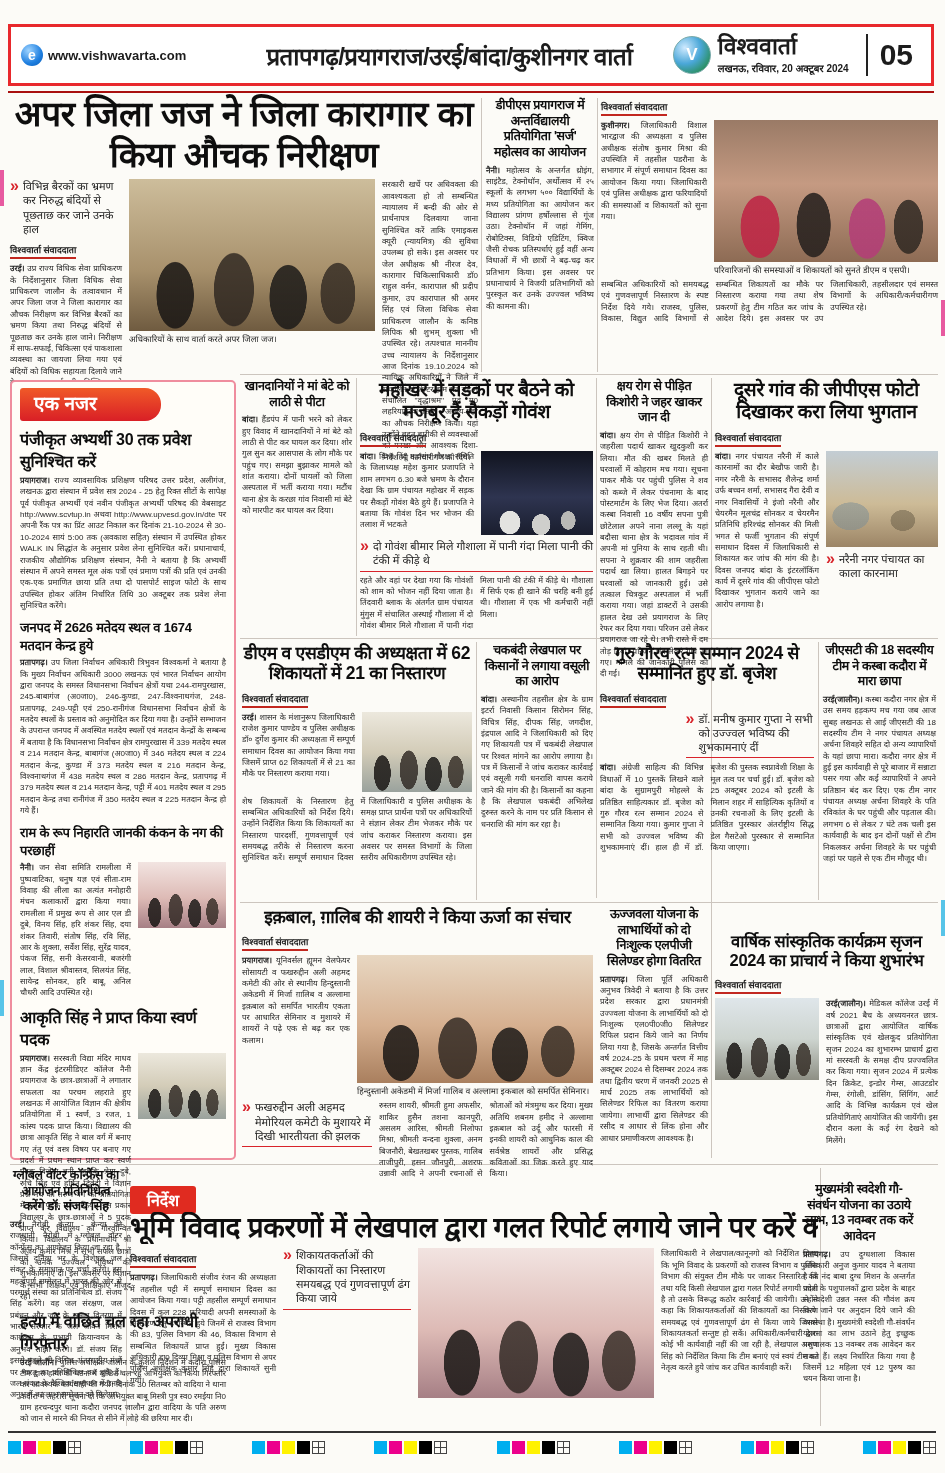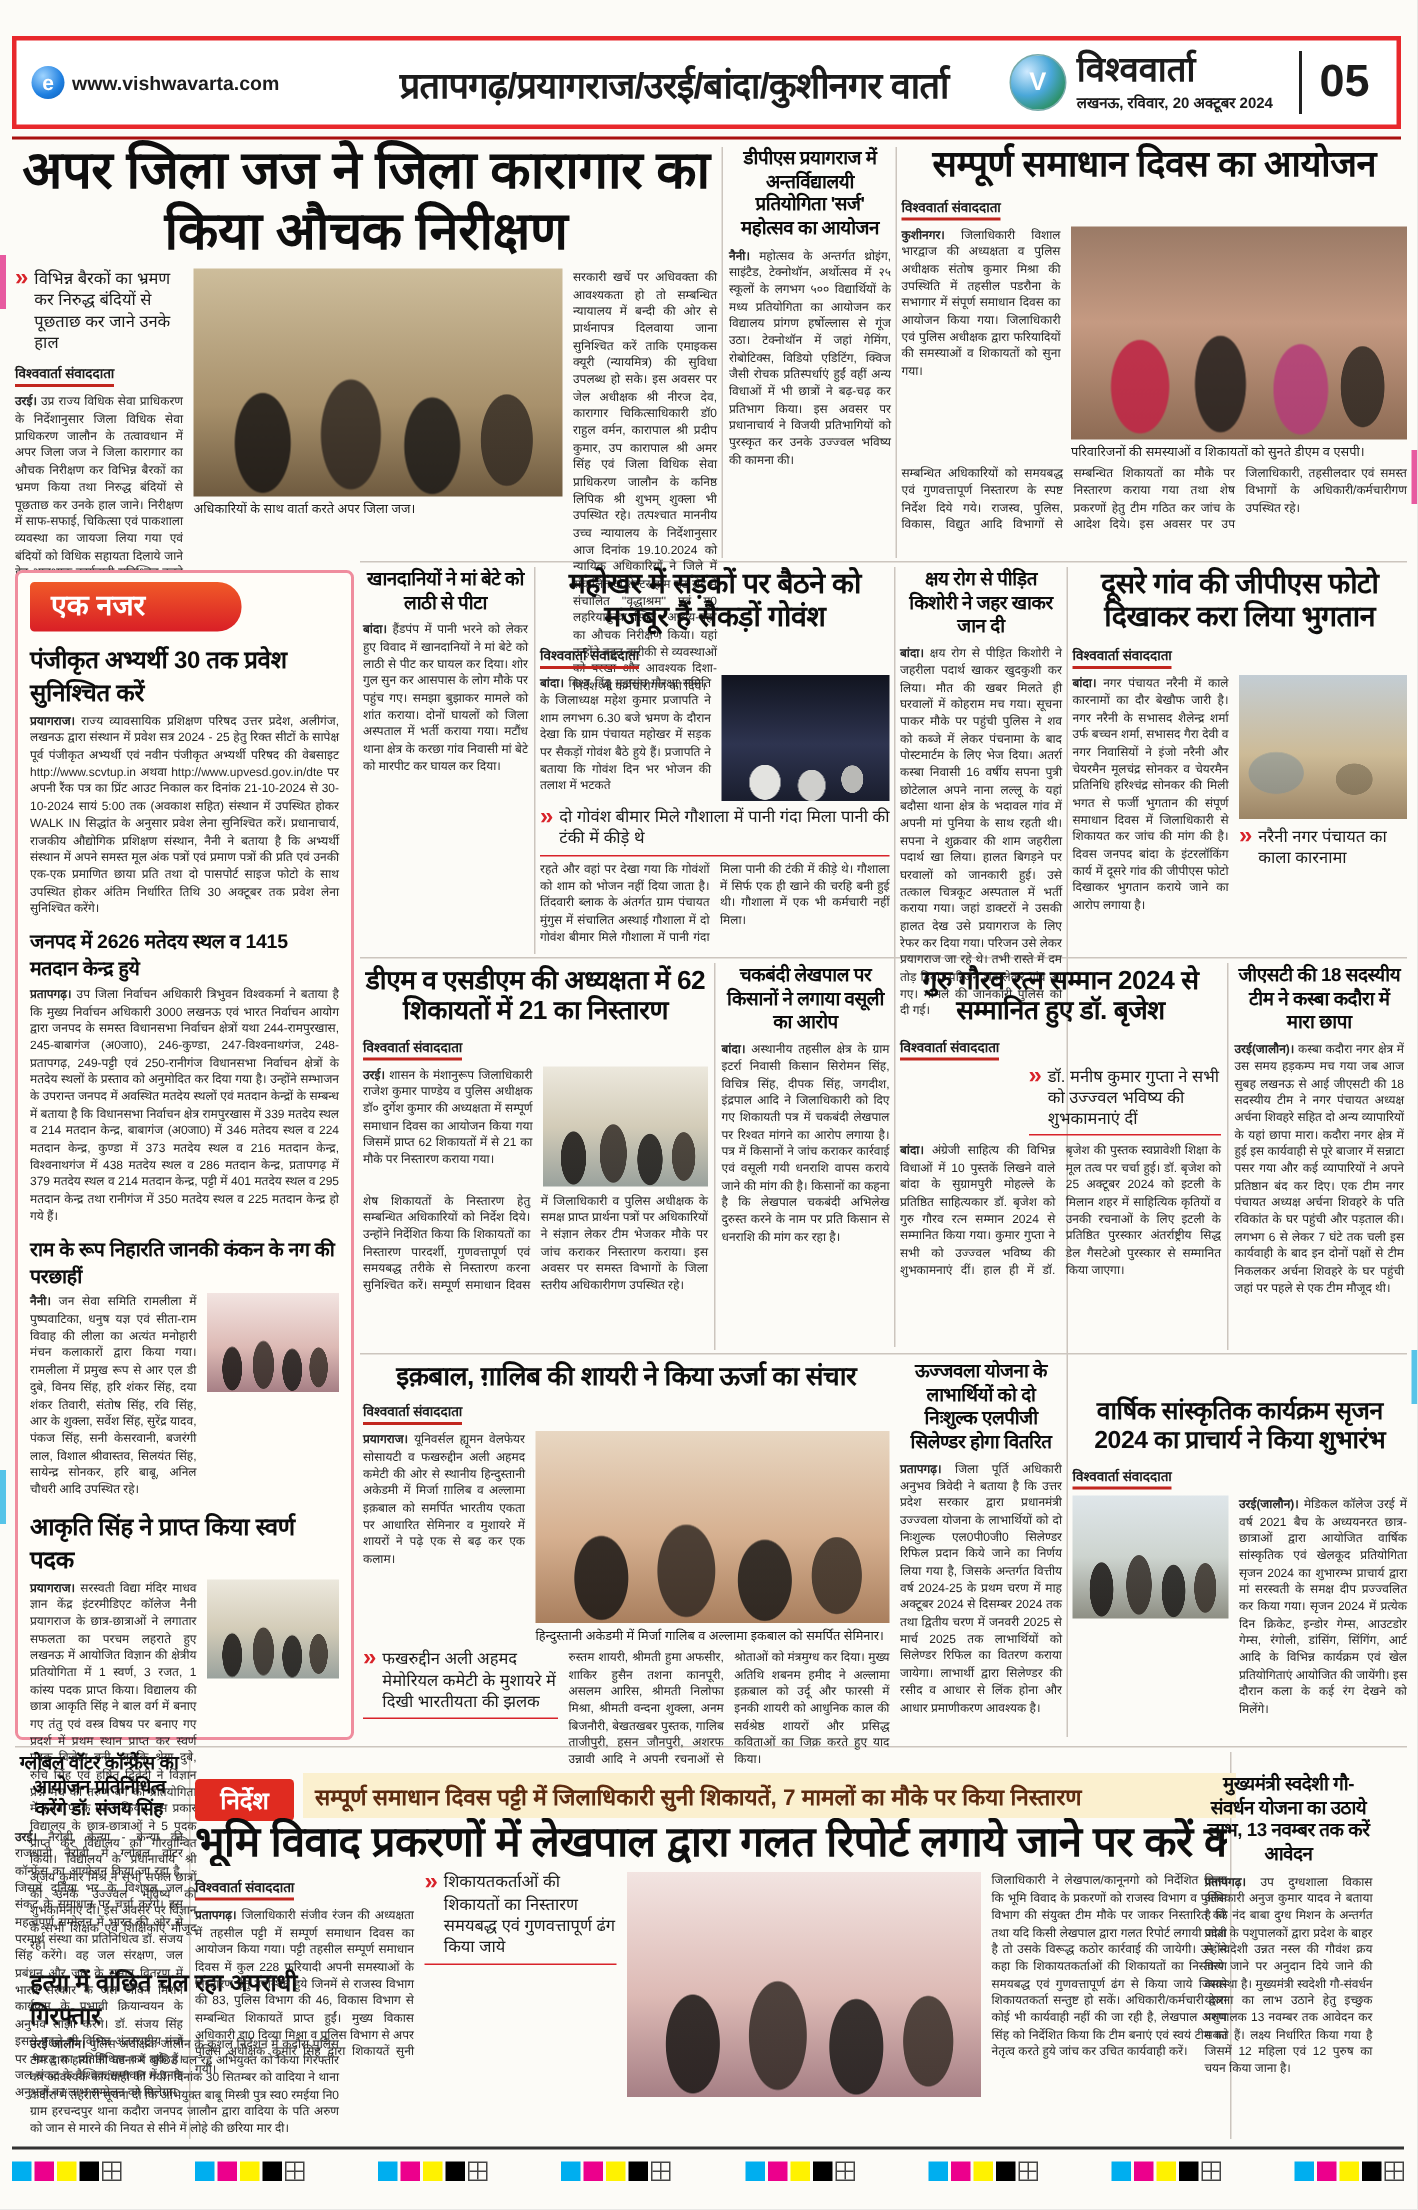--- a/index.html
+++ b/index.html
@@ -130,42 +130,41 @@
       <div class="bd" style="flex:1"><span>सरकारी खर्चे पर अधिवक्ता की आवश्यकता हो तो सम्बन्धित न्यायालय में बन्दी की ओर से प्रार्थनापत्र दिलवाया जाना सुनिश्चित करें ताकि एमाइकस क्यूरी (न्यायमित्र) की सुविधा उपलब्ध हो सके। इस अवसर पर जेल अधीक्षक श्री नीरज देव, कारागार चिकित्साधिकारी डॉ0 राहुल वर्मन, कारापाल श्री प्रदीप कुमार, उप कारापाल श्री अमर सिंह एवं जिला विधिक सेवा प्राधिकरण जालौन के कनिष्ठ लिपिक श्री शुभम् शुक्ला भी उपस्थित रहे। तत्पश्चात माननीय उच्च न्यायालय के निर्देशानुसार आज दिनांक 19.10.2024 को न्यायिक अधिकारियों ने जिले में संचालित दो शेल्टर होम राठ रोड में संचालित ''वृद्धाश्रम'' एवं मु0 लहरियापुरवा स्थित ''आश्रय-गृह'' का औचक निरीक्षण किया। यहां उन्होंने बहुत बारीकी से व्यवस्थाओं को परखा और आवश्यक दिशा-निर्देश भी कर्मचारीगण को दिये।</span></div>
     </div>
   </section>
 
   <section class="art" style="left:486px;top:98px;width:108px">
     <h2 class="hl h13">डीपीएस प्रयागराज में अन्तर्विद्यालयी प्रतियोगिता 'सर्ज' महोत्सव का आयोजन</h2>
     <div class="bd"><span class="dl">नैनी।</span> <span>महोत्सव के अन्तर्गत थ्रोइंग, साइंटैड, टेक्नोथॉन, अर्थोत्सव में २५ स्कूलों के लगभग ५०० विद्यार्थियों के मध्य प्रतियोगिता का आयोजन कर विद्यालय प्रांगण हर्षोल्लास से गूंज उठा। टेक्नोथॉन में जहां गेमिंग, रोबोटिक्स, विडियो एडिटिंग, क्विज जैसी रोचक प्रतिस्पर्धाएं हुईं वहीं अन्य विधाओं में भी छात्रों ने बढ़-चढ़ कर प्रतिभाग किया। इस अवसर पर प्रधानाचार्य ने विजयी प्रतिभागियों को पुरस्कृत कर उनके उज्ज्वल भविष्य की कामना की।</span></div>
   </section>
 
   <section class="art" style="left:601px;top:96px;width:337px">
-    <h1 class="hl h24">सम्पूर्ण समाधान दिवस का आयोजन</h1>
     <div class="by">विश्ववार्ता संवाददाता</div>
     <div class="row">
       <div class="bd" style="width:106px;flex:none"><span class="dl">कुशीनगर।</span> <span>जिलाधिकारी विशाल भारद्वाज की अध्यक्षता व पुलिस अधीक्षक संतोष कुमार मिश्रा की उपस्थिति में तहसील पडरौना के सभागार में संपूर्ण समाधान दिवस का आयोजन किया गया। जिलाधिकारी एवं पुलिस अधीक्षक द्वारा फरियादियों की समस्याओं व शिकायतों को सुना गया।</span></div>
       <div style="flex:1">
         <div class="ph p2" style="width:100%;height:142px"></div>
         <div class="cap">परिवारिजनों की समस्याओं व शिकायतों को सुनते डीएम व एसपी।</div>
       </div>
     </div>
     <div class="bd cols3" style="margin-top:4px"><span>सम्बन्धित अधिकारियों को समयबद्ध एवं गुणवत्तापूर्ण निस्तारण के स्पष्ट निर्देश दिये गये। राजस्व, पुलिस, विकास, विद्युत आदि विभागों से सम्बन्धित शिकायतों का मौके पर निस्तारण कराया गया तथा शेष प्रकरणों हेतु टीम गठित कर जांच के आदेश दिये। इस अवसर पर उप जिलाधिकारी, तहसीलदार एवं समस्त विभागों के अधिकारी/कर्मचारीगण उपस्थित रहे।</span></div>
   </section>
 
   <aside class="art ek" style="left:10px;top:380px;width:226px;height:780px">
     <div class="ekbar">एक नजर</div>
 
     <div>
       <div class="ekh">पंजीकृत अभ्यर्थी 30 तक प्रवेश सुनिश्चित करें</div>
       <div class="bd"><span class="dl">प्रयागराज।</span> <span>राज्य व्यावसायिक प्रशिक्षण परिषद उत्तर प्रदेश, अलीगंज, लखनऊ द्वारा संस्थान में प्रवेश सत्र 2024 - 25 हेतु रिक्त सीटों के सापेक्ष पूर्व पंजीकृत अभ्यर्थी एवं नवीन पंजीकृत अभ्यर्थी परिषद की वेबसाइट http://www.scvtup.in अथवा http://www.upvesd.gov.in/dte पर अपनी रैंक पत्र का प्रिंट आउट निकाल कर दिनांक 21-10-2024 से 30-10-2024 सायं 5:00 तक (अवकाश सहित) संस्थान में उपस्थित होकर WALK IN सिद्धांत के अनुसार प्रवेश लेना सुनिश्चित करें। प्रधानाचार्य, राजकीय औद्योगिक प्रशिक्षण संस्थान, नैनी ने बताया है कि अभ्यर्थी संस्थान में अपने समस्त मूल अंक पत्रों एवं प्रमाण पत्रों की प्रति एवं उनकी एक-एक प्रमाणित छाया प्रति तथा दो पासपोर्ट साइज फोटो के साथ उपस्थित होकर अंतिम निर्धारित तिथि 30 अक्टूबर तक प्रवेश लेना सुनिश्चित करेंगे।</span></div>
     </div>
 
     <div>
-      <div class="ekh" style="font-size:13px">जनपद में 2626 मतेदय स्थल व 1415 मतदान केन्द्र हुये</div>
+      <div class="ekh" style="font-size:13px">जनपद में 2626 मतेदय स्थल व 1674 मतदान केन्द्र हुये</div>
       <div class="bd"><span class="dl">प्रतापगढ़।</span> <span>उप जिला निर्वाचन अधिकारी त्रिभुवन विश्वकर्मा ने बताया है कि मुख्य निर्वाचन अधिकारी 3000 लखनऊ एवं भारत निर्वाचन आयोग द्वारा जनपद के समस्त विधानसभा निर्वाचन क्षेत्रों यथा 244-रामपुरखास, 245-बाबागंज (अ0जा0), 246-कुण्डा, 247-विश्वनाथगंज, 248-प्रतापगढ़, 249-पट्टी एवं 250-रानीगंज विधानसभा निर्वाचन क्षेत्रों के मतदेय स्थलों के प्रस्ताव को अनुमोदित कर दिया गया है। उन्होंने सम्भाजन के उपरान्त जनपद में अवस्थित मतदेय स्थलों एवं मतदान केन्द्रों के सम्बन्ध में बताया है कि विधानसभा निर्वाचन क्षेत्र रामपुरखास में 339 मतदेय स्थल व 214 मतदान केन्द्र, बाबागंज (अ0जा0) में 346 मतेदय स्थल व 224 मतदान केन्द्र, कुण्डा में 373 मतदेय स्थल व 216 मतदान केन्द्र, विश्वनाथगंज में 438 मतदेय स्थल व 286 मतदान केन्द्र, प्रतापगढ़ में 379 मतदेय स्थल व 214 मतदान केन्द्र, पट्टी में 401 मतदेय स्थल व 295 मतदान केन्द्र तथा रानीगंज में 350 मतदेय स्थल व 225 मतदान केन्द्र हो गये हैं।</span></div>
     </div>
 
     <div>
       <div class="ekh" style="font-size:13px">राम के रूप निहारति जानकी कंकन के नग की परछाहीं</div>
       <div class="row">
         <div class="bd" style="flex:1"><span class="dl">नैनी।</span> <span>जन सेवा समिति रामलीला में पुष्पवाटिका, धनुष यज्ञ एवं सीता-राम विवाह की लीला का अत्यंत मनोहारी मंचन कलाकारों द्वारा किया गया। रामलीला में प्रमुख रूप से आर एल डी दुबे, विनय सिंह, हरि शंकर सिंह, दया शंकर तिवारी, संतोष सिंह, रवि सिंह, आर के शुक्ला, सर्वेश सिंह, सुरेंद्र यादव, पंकज सिंह, सनी केसरवानी, बजरंगी लाल, विशाल श्रीवास्तव, सिलयंत सिंह, सायेन्द्र सोनकर, हरि बाबू, अनिल चौधरी आदि उपस्थित रहे।</span></div>
         <div class="ph p8" style="width:88px;height:66px"></div>
       </div>
     </div>
@@ -287,21 +286,20 @@
       <div class="bd" style="flex:1"><span class="dl">उरई(जालौन)।</span> <span>मेडिकल कॉलेज उरई में वर्ष 2021 बैच के अध्ययनरत छात्र-छात्राओं द्वारा आयोजित वार्षिक सांस्कृतिक एवं खेलकूद प्रतियोगिता सृजन 2024 का शुभारम्भ प्राचार्य द्वारा मां सरस्वती के समक्ष दीप प्रज्ज्वलित कर किया गया। सृजन 2024 में प्रत्येक दिन क्रिकेट, इन्डोर गेम्स, आउटडोर गेम्स, रंगोली, डांसिंग, सिंगिंग, आर्ट आदि के विभिन्न कार्यक्रम एवं खेल प्रतियोगिताएं आयोजित की जायेंगी। इस दौरान कला के कई रंग देखने को मिलेंगे।</span></div>
     </div>
   </section>
 
   <section class="art" style="left:10px;top:1168px;width:112px">
     <h2 class="hl h13">ग्लोबल वॉटर कॉन्फ्रेंस का आयोजन प्रतिनिधित्व करेंगे डॉ. संजय सिंह</h2>
     <div class="bd"><span class="dl">उरई।</span> <span>नैरोबी, केन्या - केन्या की राजधानी नैरोबी में ग्लोबल वॉटर कॉन्फ्रेंस का आयोजन किया जा रहा है, जिसमें दुनिया भर के विशेषज्ञ जल संकट के समाधान पर चर्चा करेंगे। इस महत्वपूर्ण सम्मेलन में भारत की ओर से परमार्थ संस्था का प्रतिनिधित्व डॉ. संजय सिंह करेंगे। वह जल संरक्षण, जल प्रबंधन और जल के समान वितरण में भारत सरकार के जल जीवन मिशन कार्यक्रम के प्रभावी क्रियान्वयन के अनुभव साझा करेंगे। डॉ. संजय सिंह इससे पहले भी विभिन्न अंतरराष्ट्रीय मंचों पर भारत का प्रतिनिधित्व कर चुके हैं। जल संकट के वैश्विक समाधान में उनके अनुभवों का लाभ सम्मेलन को मिलेगा।</span></div>
   </section>
 
   <div class="art nir" style="left:130px;top:1186px;width:66px">निर्देश</div>
-  <div class="art strip" style="left:202px;top:1182px;width:606px">सम्पूर्ण समाधान दिवस पट्टी में जिलाधिकारी सुनी शिकायतें, 7 मामलों का मौके पर किया निस्तारण</div>
 
   <section class="art" style="left:130px;top:1212px;width:688px">
     <h1 class="hl bigbot">भूमि विवाद प्रकरणों में लेखपाल द्वारा गलत रिपोर्ट लगाये जाने पर करें कठोर कार्रवाई</h1>
     <div class="row" style="margin-top:4px">
       <div style="width:146px;flex:none">
         <div class="by">विश्ववार्ता संवाददाता</div>
         <div class="bd"><span class="dl">प्रतापगढ़।</span> <span>जिलाधिकारी संजीव रंजन की अध्यक्षता में तहसील पट्टी में सम्पूर्ण समाधान दिवस का आयोजन किया गया। पट्टी तहसील सम्पूर्ण समाधान दिवस में कुल 228 फरियादी अपनी समस्याओं के निस्तारण हेतु उपस्थित हुये जिनमें से राजस्व विभाग की 83, पुलिस विभाग की 46, विकास विभाग से सम्बन्धित शिकायतें प्राप्त हुईं। मुख्य विकास अधिकारी डा0 दिव्या मिश्रा व पुलिस विभाग से अपर पुलिस अधीक्षक कुमार सिंह द्वारा शिकायतें सुनी गयीं।</span></div>
       </div>
       <div style="width:128px;flex:none">
         <div class="qrow qu">

